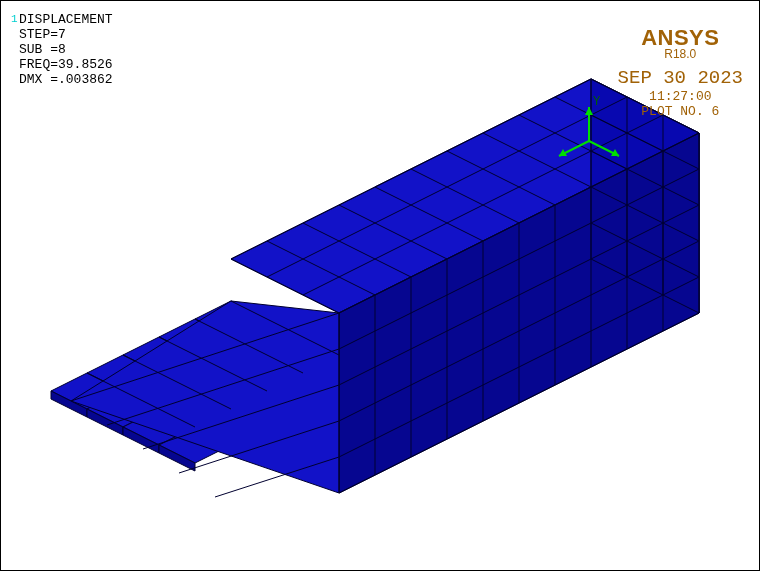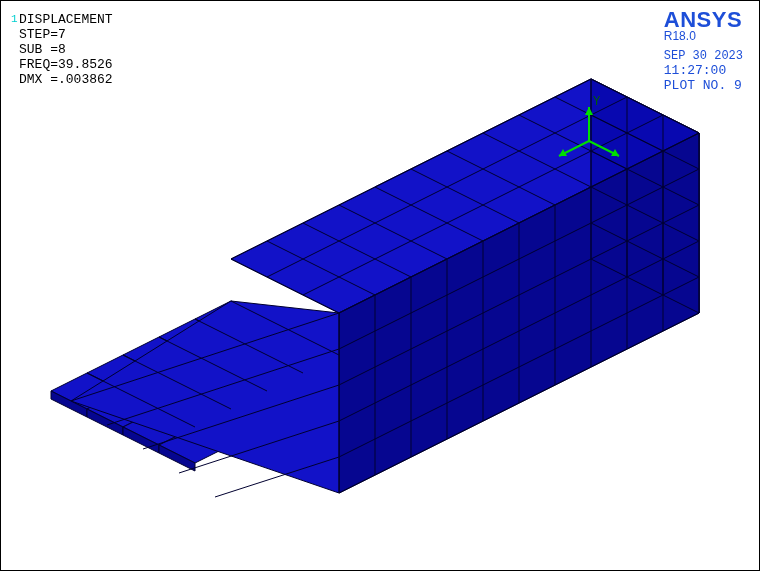--- a/index.html
+++ b/index.html
@@ -22,38 +22,38 @@
   }
   .top-left .marker {
     color: #00cfcf;
     font-size: 11px;
     position: absolute;
     left: -8px;
     top: 0;
   }
   .top-right {
     position: absolute;
-    top: 6px;
+    top: 24px;
     right: 16px;
-    text-align: left;
+    text-align: center;
     line-height: 1.15;
-    color: #1d4ed8;
+    color: #a16207;
   }
   .brand {
     font-family: Arial, Helvetica, sans-serif;
     font-weight: 900;
     font-size: 22px;
     letter-spacing: 0.5px;
   }
   .version {
     font-family: Arial, Helvetica, sans-serif;
     font-size: 12px;
     margin-top: -2px;
   }
-  .meta { margin-top: 6px; font-size: 12px; }
+  .meta { margin-top: 6px; font-size: 19px; }
   .viewport {
     position: absolute;
     inset: 0;
   }
   svg { display: block; }
 </style>
 </head>
 <body>
 
 <div class="viewport">
@@ -312,14 +312,14 @@
   <div>SUB =8</div>
   <div>FREQ=39.8526</div>
   <div>DMX =.003862</div>
 </div>
 
 <div class="top-right">
   <div class="brand">ANSYS</div>
   <div class="version">R18.0</div>
   <div class="meta">SEP 30 2023</div>
   <div>11:27:00</div>
-  <div>PLOT NO.   9</div>
+  <div>PLOT NO.   6</div>
 </div>
 
 </body></html>

